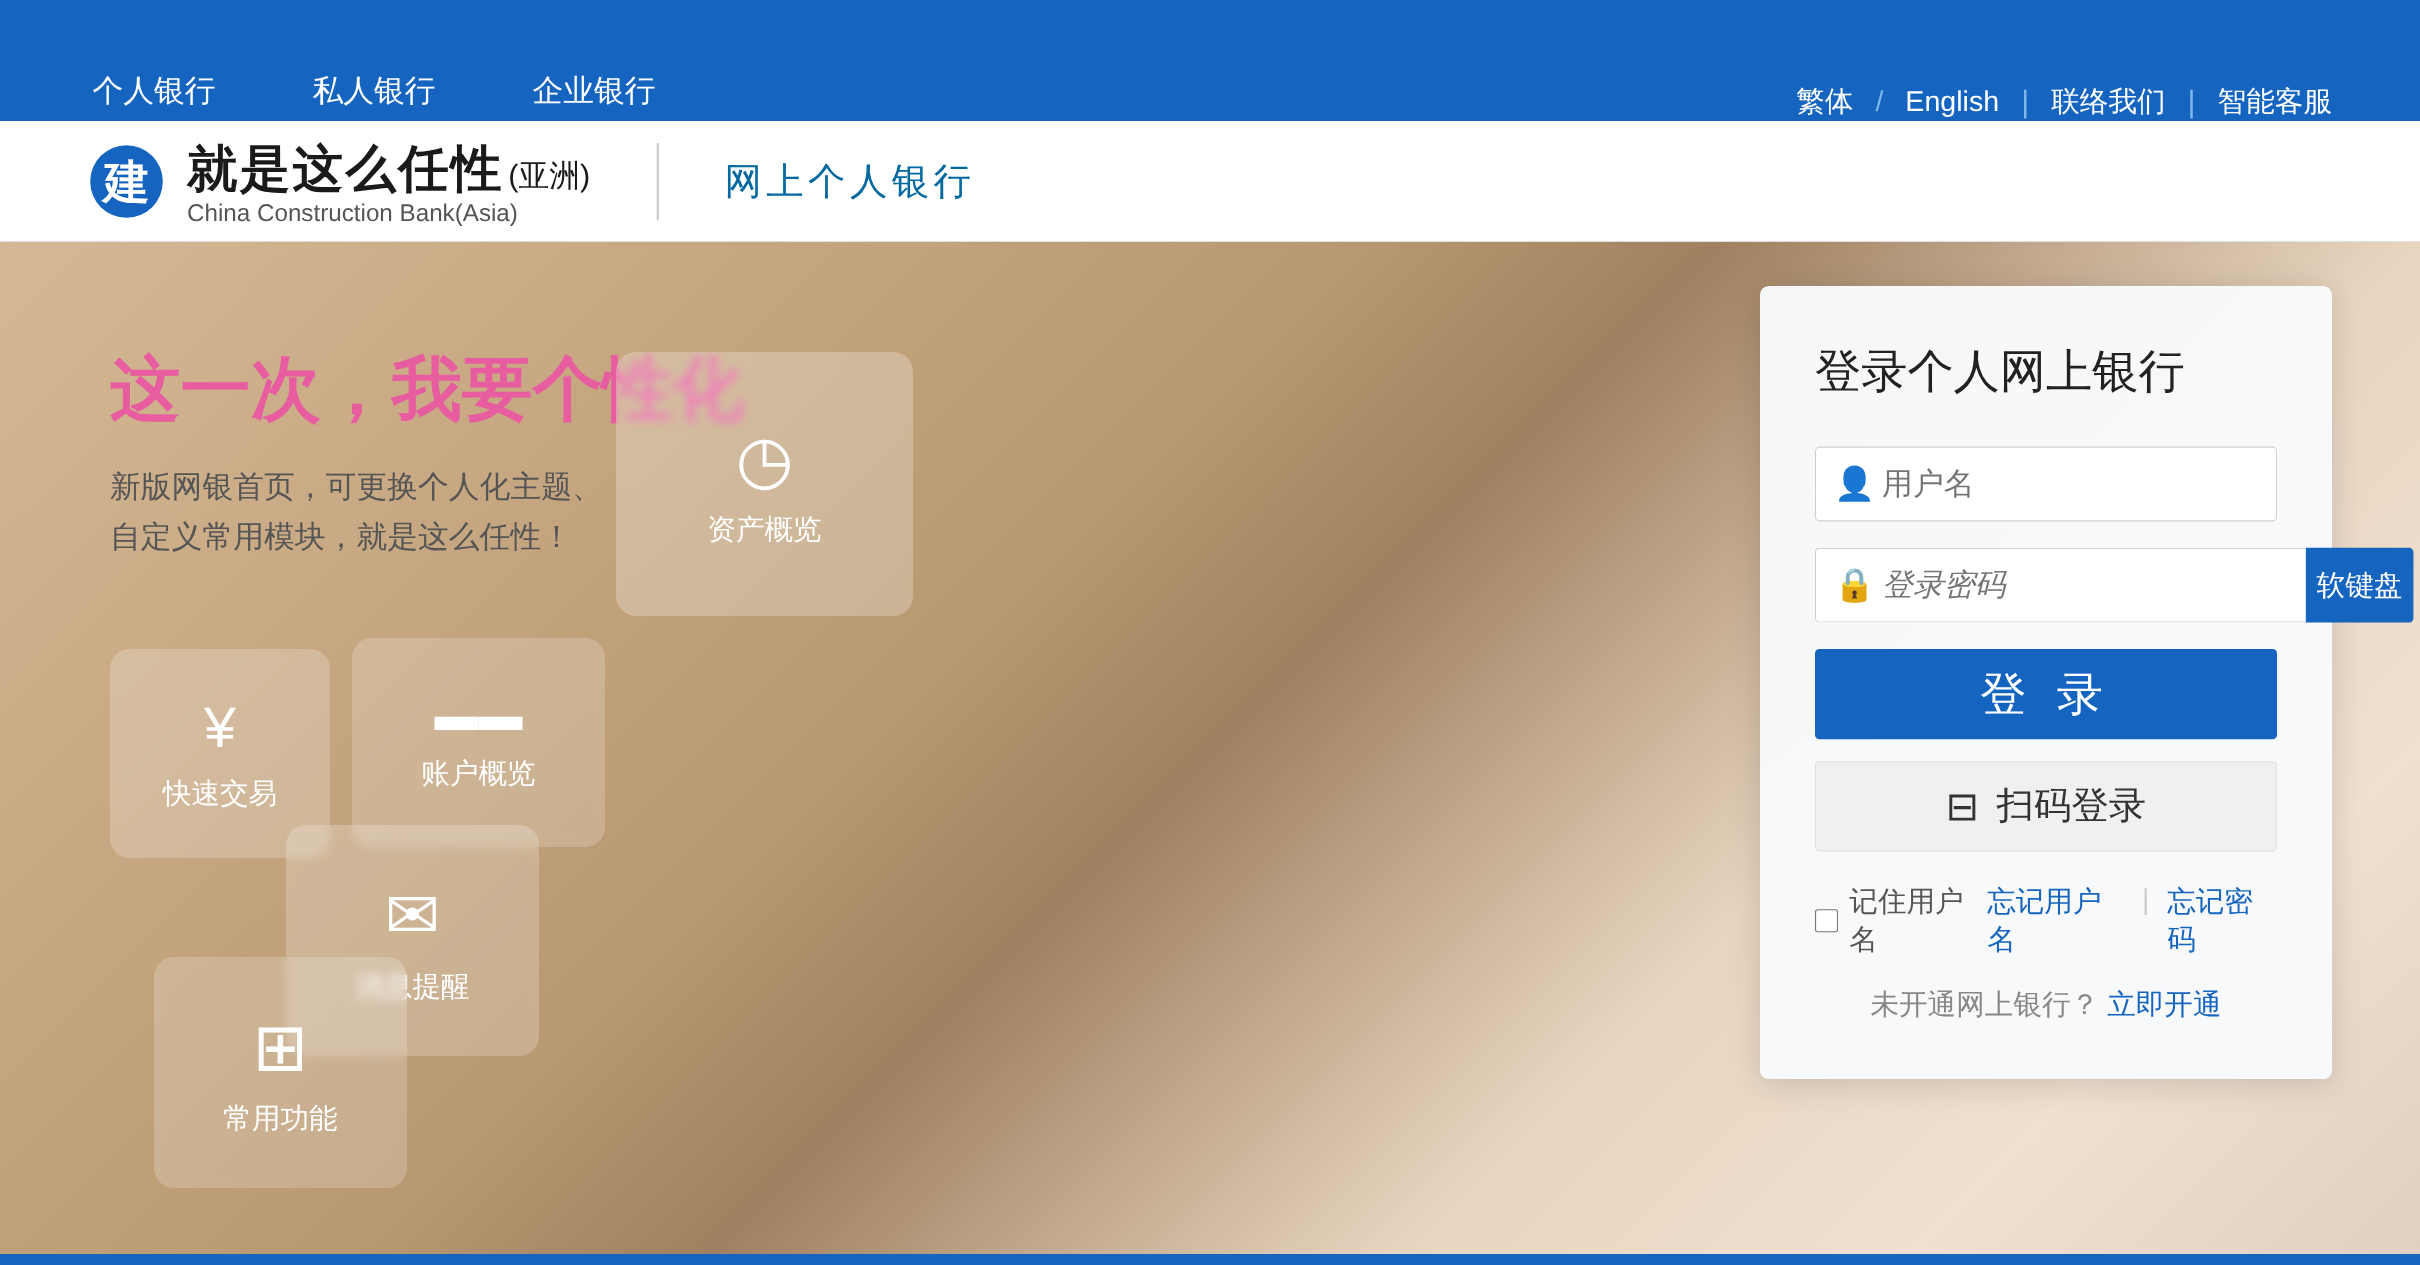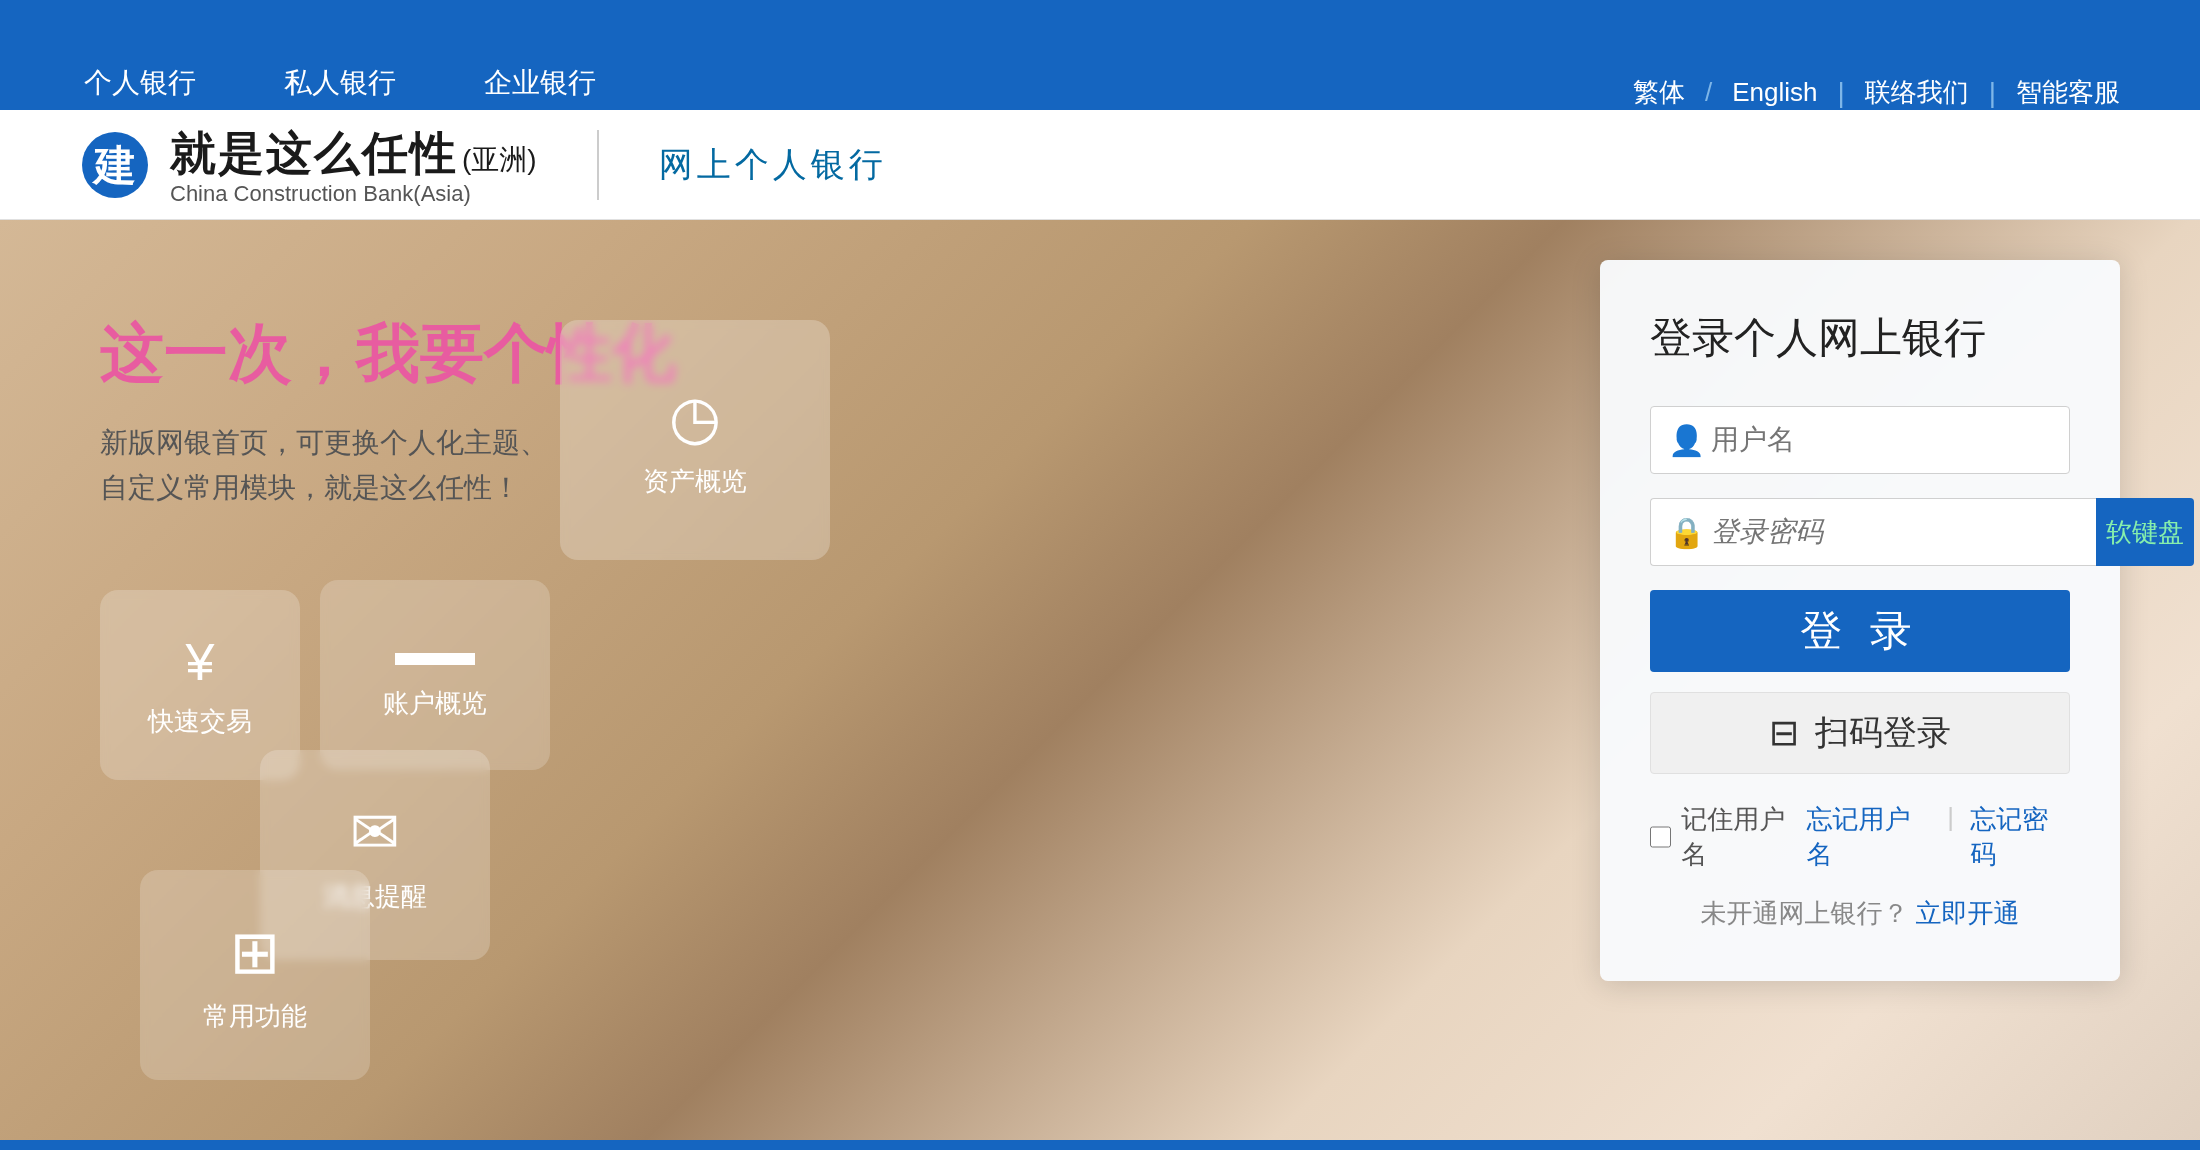--- a/index.html
+++ b/index.html
@@ -229,21 +229,21 @@
       padding: 0 20px 0 60px;
       font-size: 28px;
       color: #aaa;
       outline: none;
       font-style: italic;
     }
     .soft-keyboard-btn {
       width: 130px;
       height: 68px;
       background: #1565c0;
-      color: #86efac;
+      color: #ffffff;
       border: none;
       border-radius: 0 4px 4px 0;
       font-size: 26px;
       cursor: pointer;
       white-space: nowrap;
       padding: 0 10px;
     }
     .login-btn {
       width: 100%;
       height: 82px;

